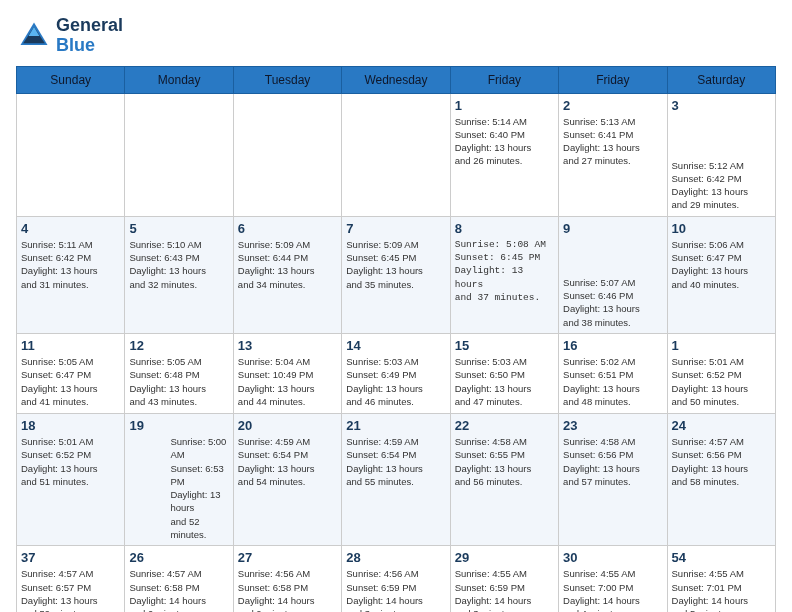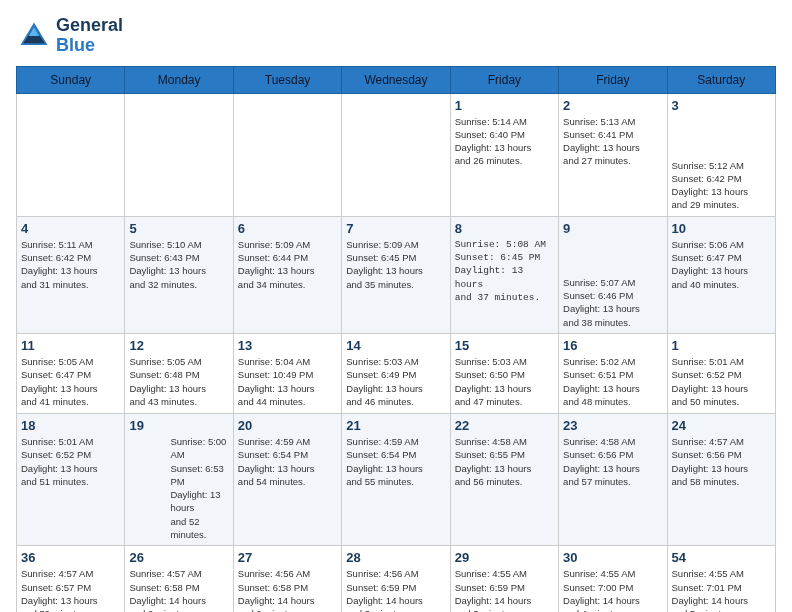--- a/index.html
+++ b/index.html
@@ -294,21 +294,21 @@
         <td>
           <div class="day-number">24</div>
           <div class="day-info" style="white-space: pre-line;">Sunrise: 4:57 AM
 Sunset: 6:56 PM
 Daylight: 13 hours
 and 58 minutes.</div>
         </td>
       </tr>
       <tr>
         <td>
-          <div class="day-number">36</div>
+          <div class="day-number">37</div>
           <div class="day-info" style="white-space: pre-line;">Sunrise: 4:57 AM
 Sunset: 6:57 PM
 Daylight: 13 hours
 and 59 minutes.</div>
         </td>
         <td>
           <div class="day-number">26</div>
           <div class="day-info" style="white-space: pre-line;">Sunrise: 4:57 AM
 Sunset: 6:58 PM
 Daylight: 14 hours

